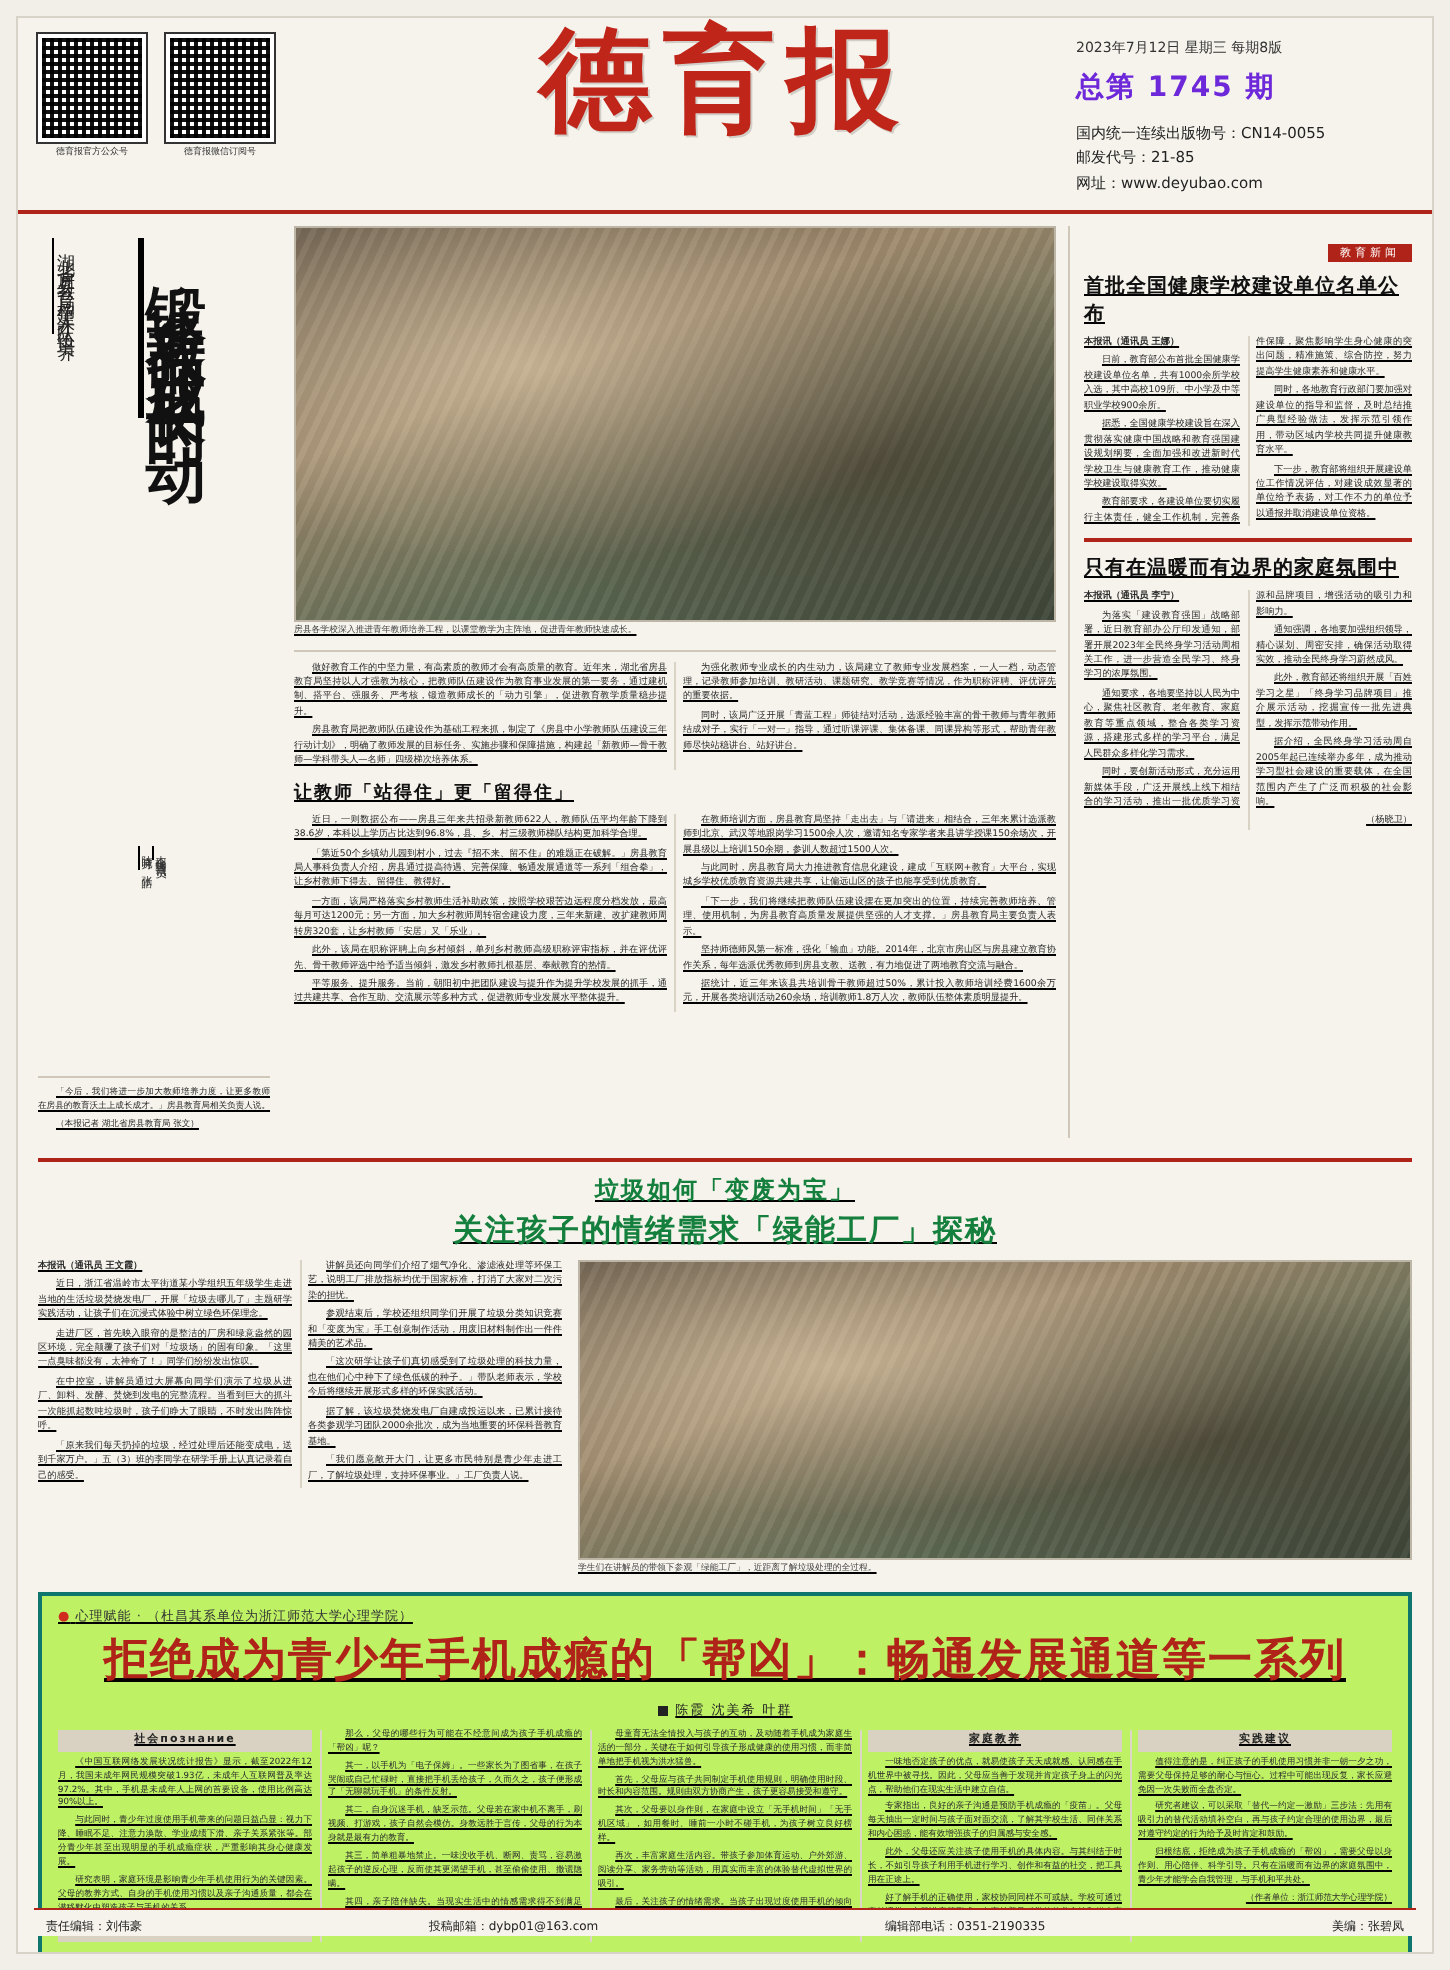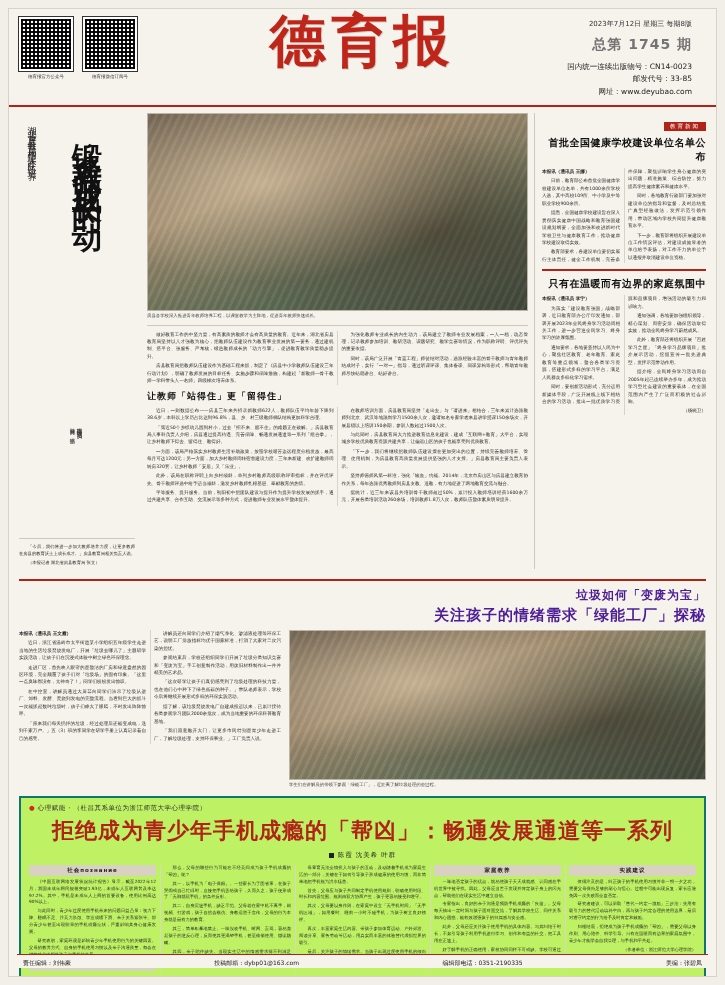--- a/index.html
+++ b/index.html
@@ -15,20 +15,21 @@
     background:#f2efe8;
     box-sizing:border-box;
   }
   .paper{
     position:absolute;
     left:8px;top:8px;right:8px;bottom:8px;
     background:#f6f3ec;
     border:1px solid #d8d3c8;
     box-sizing:border-box;
     overflow:hidden;
+    text-decoration:underline;
   }
 
   
   .masthead{
     position:relative;
     height:96px;
     border-bottom:2px solid #b02318;
   }
   .qr-wrap{
     position:absolute;left:10px;top:8px;
@@ -57,27 +58,27 @@
   }
   .logo-sub{
     margin-top:4px;
     font-size:7px;color:#444;letter-spacing:4px;
   }
   .logo-sub-line{
     display:inline-block;width:150px;border-top:1px solid #b02318;
     vertical-align:middle;margin:0 6px;
   }
   .mast-right{
-    position:absolute;right:24px;top:10px;
-    width:168px;text-align:right;
+    position:absolute;right:10px;top:10px;
+    width:168px;text-align:left;
     font-size:7.5px;color:#222;line-height:1.7;
   }
   .mast-date{font-size:7px;color:#333;margin-bottom:2px;}
   .mast-issue{
-    font-size:14px;font-weight:bold;color:#737373;
+    font-size:14px;font-weight:bold;color:#6d28d9;
     margin:2px 0 4px 0;letter-spacing:1px;
   }
   .mast-right .row{white-space:nowrap;}
 
   
   .col-text{
     font-size:4.6px;line-height:1.62;color:#2a2a2a;text-align:justify;
   }
   .col-text p{margin:0 0 2px 0;text-indent:9px;}
 
@@ -131,31 +132,31 @@
     width:172px;flex:0 0 172px;
     border-left:1px solid #cfc8b9;padding-left:7px;box-sizing:border-box;
   }
   .sec-label{
     display:inline-block;background:#b02318;color:#fff;
     font-size:5.5px;padding:1px 6px;letter-spacing:2px;margin-bottom:3px;
   }
   .sec-label-wrap{text-align:right;}
   .news-head{
     font-family:"DejaVu Serif","Liberation Serif",serif;
-    font-size:10px;font-weight:bold;color:#111;text-align:right;
+    font-size:10px;font-weight:bold;color:#111;text-align:left;
     margin:2px 0 4px 0;letter-spacing:.5px;
   }
   .rule{border:0;border-top:1px solid #cfc8b9;margin:5px 0;}
   .rule-dbl{border:0;border-top:2px solid #b02318;margin:6px 0;}
 
   
   .sec2{padding:4px 10px 0 10px;}
   .sec2-head{
     font-family:"DejaVu Serif","Liberation Serif",serif;
-    text-align:right;color:#4c1d95;
+    text-align:center;color:#15803d;
   }
   .sec2-h1{font-size:12px;font-weight:bold;letter-spacing:1px;}
   .sec2-h2{font-size:15px;font-weight:bold;letter-spacing:1px;margin-top:2px;}
   .sec2-body{display:flex;margin-top:5px;}
   .sec2-left{width:270px;flex:0 0 270px;padding-right:8px;box-sizing:border-box;}
   .sec2-right{flex:1;}
   .photo-2{height:148px;}
 
   
   .feature{
@@ -222,22 +223,22 @@
         </div>
       </div>
 
       <div class="logo-area">
         <div class="logo-title">德育报</div>
       </div>
 
       <div class="mast-right">
         <div class="mast-date">2023年7月12日  星期三  每期8版</div>
         <div class="mast-issue">总第 1745 期</div>
-        <div class="row">国内统一连续出版物号：CN14-0023</div>
-        <div class="row">邮发代号：33-85</div>
+        <div class="row">国内统一连续出版物号：CN14-0055</div>
+        <div class="row">邮发代号：21-85</div>
         <div class="row">网址：www.deyubao.com</div>
       </div>
     </div>
 
     <div class="top-section">
 
       <div class="left-block">
         <div class="vrow">
           <div class="vtitle">锻造教师成长的「动</div>
           <div class="vsub">湖北省房县教育局构建人才队伍培养</div>

